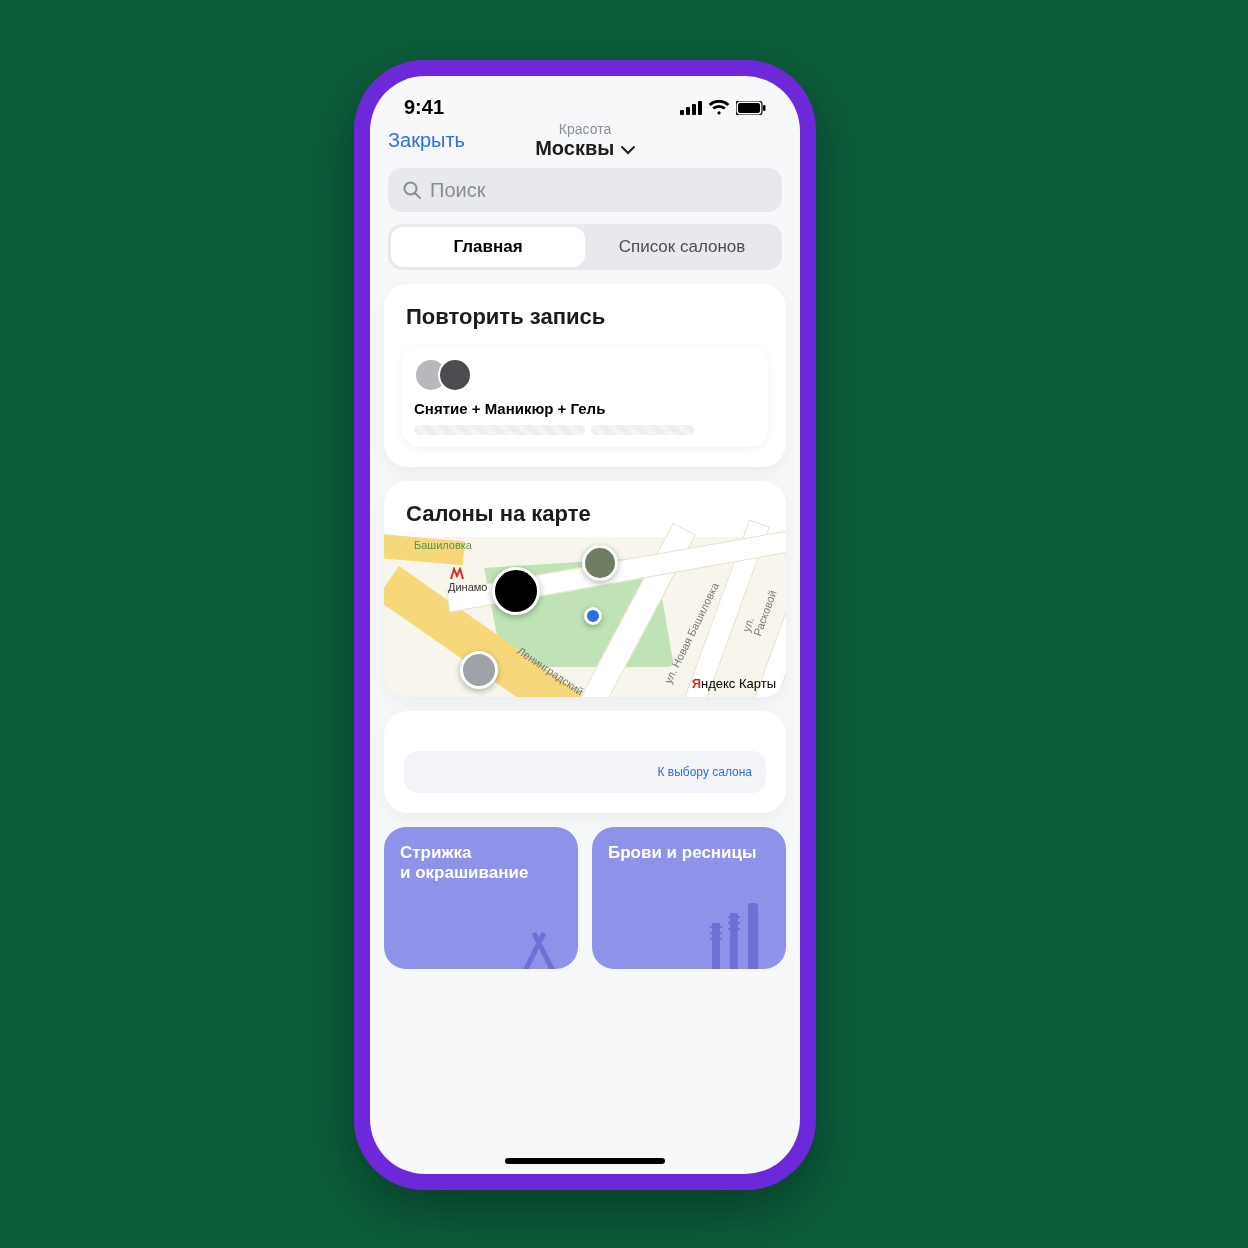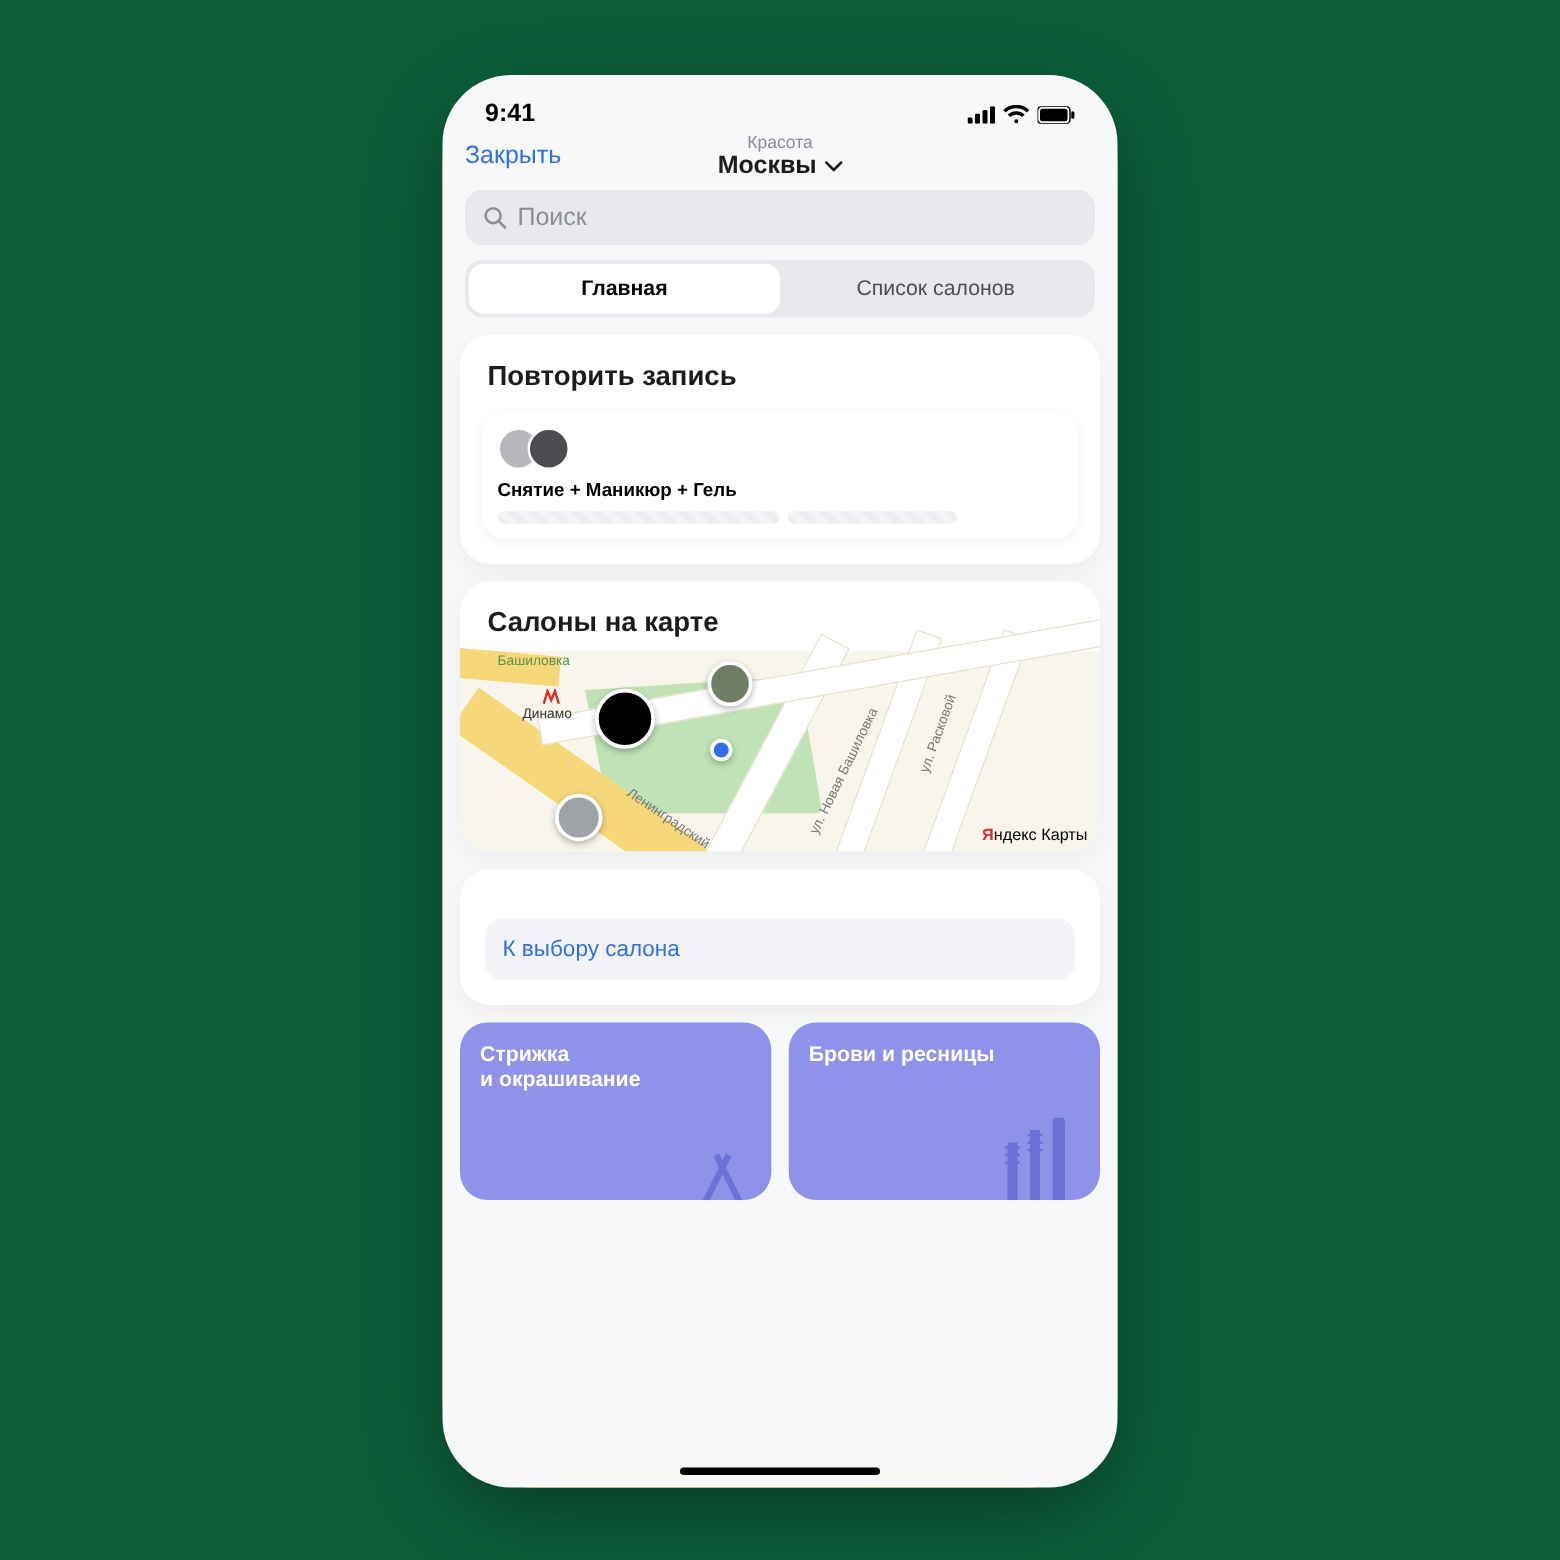--- a/index.html
+++ b/index.html
@@ -1,19 +1,19 @@
 <!DOCTYPE html>
 <html><head>
 <meta charset="utf-8">
 <style>
   html,body{margin:0;padding:0;width:1248px;height:1248px;background:#0c5e3b;font-family:-apple-system,Helvetica,Arial,sans-serif;}
   .phone{
-    position:absolute;left:354px;top:60px;width:540px;height:1130px;
-    background:#eab308;border-radius:70px;box-shadow:0 20px 60px rgba(0,0,0,.35);
-    padding:0;box-sizing:border-box;
+    position:absolute;left:354px;top:60px;width:462px;height:1130px;
+    background:#6d28d9;border-radius:70px;box-shadow:0 20px 60px rgba(0,0,0,.35);
+    padding:16px;box-sizing:border-box;
   }
   .screen{
     width:100%;height:100%;background:#f7f8fa;border-radius:55px;overflow:hidden;position:relative;
   }
   .status-bar{display:flex;justify-content:space-between;align-items:center;padding:20px 34px 6px;font-size:20px;font-weight:700;color:#000;}
   .status-icons{display:flex;gap:6px;align-items:center;}
   .nav{display:flex;align-items:center;padding:4px 18px 10px;position:relative;}
   .nav-close{color:#2f6fe3;font-size:20px;}
   .nav-center{position:absolute;left:0;right:0;text-align:center;}
   .nav-sup{font-size:14px;color:#8a8d93;}
@@ -40,21 +40,21 @@
   .map-label{position:absolute;font-size:11px;color:#777;}
   .map-pin{position:absolute;border-radius:50%;border:3px solid #fff;box-shadow:0 2px 6px rgba(0,0,0,.3);}
   .map-brand{position:absolute;right:10px;bottom:6px;font-size:13px;}
   .map-brand .y{color:#d43126;font-weight:700;}
   .cashback{margin:14px 14px;background:#fff;border-radius:24px;box-shadow:0 6px 20px rgba(0,0,0,.05);padding:20px 20px;}
   .cb-row{display:flex;justify-content:space-between;align-items:flex-start;}
   .cb-title{font-size:22px;font-weight:700;}
   .cb-sub{font-size:16px;color:#7d8088;margin-top:6px;line-height:1.35;}
   .cb-circles{display:flex;}
   .cb-circles span{width:52px;height:52px;border-radius:50%;margin-left:-16px;}
-  .cb-btn{margin-top:20px;background:#f3f4f7;border-radius:14px;text-align:left;padding:14px;color:#2f6fe3;font-size:18px;}
+  .cb-btn{margin-top:20px;background:#f3f4f7;border-radius:14px;text-align:right;padding:14px;color:#2f6fe3;font-size:12px;}
   .cats{display:flex;gap:14px;margin:14px 14px 0;}
   .cat{flex:1;height:110px;border-radius:22px;background:#8e92e8;color:#fff;padding:16px;font-size:17px;font-weight:700;position:relative;overflow:hidden;}
   .home-ind{position:absolute;bottom:10px;left:50%;transform:translateX(-50%);width:160px;height:6px;border-radius:3px;background:#000;}
   .metro{position:absolute;width:14px;height:14px;}
 </style>
 </head>
 <body>
 
 <div class="phone">
   <div class="screen">
@@ -129,21 +129,21 @@
         <div class="road" style="left:-20px;top:0;width:100px;height:24px;transform:rotate(5deg)"></div>
         <div class="road" style="left:-20px;top:100px;width:260px;height:40px;transform:rotate(35deg)"></div>
         <div class="road2" style="left:240px;top:-20px;width:24px;height:200px;transform:rotate(28deg)"></div>
         <div class="road2" style="left:330px;top:-20px;width:20px;height:200px;transform:rotate(20deg)"></div>
         <div class="road2" style="left:400px;top:-20px;width:20px;height:200px;transform:rotate(20deg)"></div>
         <div class="road2" style="left:60px;top:10px;width:500px;height:20px;transform:rotate(-10deg)"></div>
         <span class="map-label" style="left:30px;top:2px;color:#5a9050">Башиловка</span>
         <svg class="metro" style="left:66px;top:30px" viewBox="0 0 14 14">
             <path d="M1 12L4 2l3 7 3-7 3 10" stroke="#d43126" stroke-width="2" fill="none"></path>
           </svg>
-        <span class="map-label" style="left:50px;top:44px;color:#333">Динамо</span>
+        <span class="map-label" style="left:64px;top:44px;color:#333">Динамо</span>
         <span class="map-label" style="left:252px;top:90px;transform:rotate(-64deg)">ул. Новая Башиловка</span>
         <span class="map-label" style="left:350px;top:60px;transform:rotate(-70deg)">ул. Расковой</span>
         <span class="map-label" style="left:128px;top:128px;transform:rotate(34deg)">Ленинградский</span>
         <span class="map-pin" style="left:108px;top:30px;width:42px;height:42px;background:#000"></span>
         <span class="map-pin" style="left:198px;top:8px;width:30px;height:30px;background:#6f7d62"></span>
         <span class="map-pin" style="left:76px;top:114px;width:32px;height:32px;background:#9fa2a6"></span>
         <span class="map-pin" style="left:200px;top:70px;width:12px;height:12px;background:#2f6fe3"></span>
         <div class="map-brand"><span class="y">Я</span><span>ндекс Карты</span></div>
       </div>
     </div>

